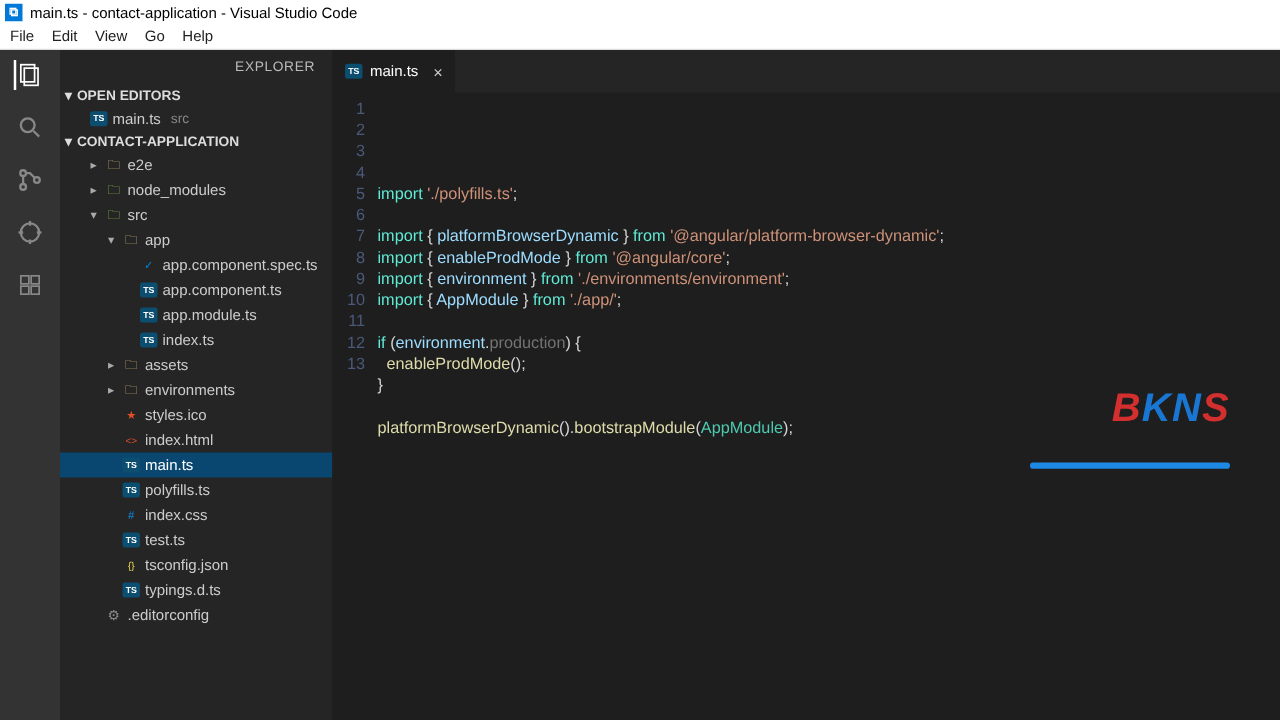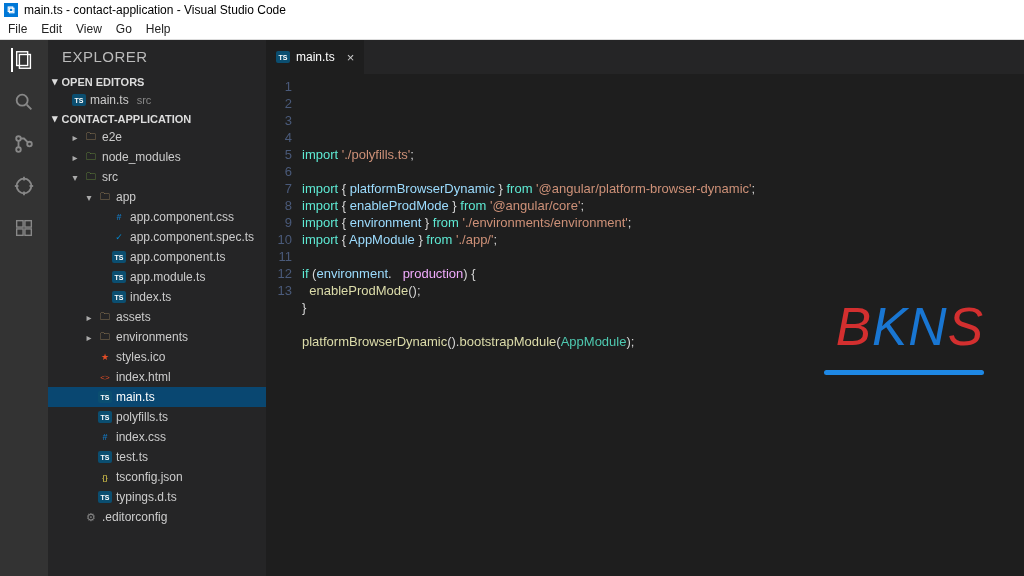--- a/index.html
+++ b/index.html
@@ -6,21 +6,21 @@
   body { width: 1024px; height: 576px; overflow: hidden; background: #1e1e1e; color: #ccc; font-size: 12px; }
   .titlebar { height: 20px; background: #fff; color: #000; display: flex; align-items: center; padding-left: 4px; font-size: 12px; }
   .titlebar .vi { width: 14px; height: 14px; background: #0078d7; margin-right: 6px; display: flex; align-items: center; justify-content: center; color: #fff; font-size: 10px; font-weight: bold; }
   .menubar { height: 20px; background: #fff; color: #222; display: flex; gap: 14px; padding: 2px 8px 3px 8px; font-size: 12px; border-bottom: 1px solid #ddd; }
   .menubar span { cursor: default; }
   .main { display: flex; height: calc(576px - 40px); }
   .activitybar { width: 48px; background: #333; display: flex; flex-direction: column; align-items: center; padding-top: 8px; gap: 18px; }
   .activitybar .act { width: 24px; height: 24px; color: #888; display: flex; align-items: center; justify-content: center; }
   .activitybar .act.active { color: #fff; border-left: 2px solid #fff; margin-left: -2px; }
   .sidebar { width: 218px; background: #252526; display: flex; flex-direction: column; font-size: 12px; overflow: hidden; }
-  .sidebar-title { text-transform: uppercase; padding: 8px 14px; font-size: 15px; color: #bbb; letter-spacing: 0.5px; }
+  .sidebar-title { text-transform: uppercase; padding: 8px 14px; font-size: 11px; color: #bbb; letter-spacing: 0.5px; text-align: right; }
   .section-hdr { display: flex; align-items: center; gap: 4px; padding: 2px 4px; text-transform: uppercase; font-size: 11px; font-weight: 600; color: #ddd; cursor: pointer; }
   .tree { flex:1; overflow-y:auto; }
   .tree-row { display: flex; align-items: center; height: 20px; padding-left: var(--pl,8px); gap: 4px; cursor: pointer; white-space: nowrap; }
   .tree-row.sel { background: #094771; color: #fff; }
   .tree-row .tw { width: 10px; text-align: center; color: #aaa; font-size: 10px; }
   .tree-row .fi { width: 14px; height: 14px; display: flex; align-items: center; justify-content: center; font-size: 10px; }
   .tree-row .lbl-sec { color: #888; margin-left: 4px; font-size: 11px; }
   .fi.folder { color: #dcb67a; }
   .fi.folder-g { color: #8bc34a; }
   .fi.ts { color: #0288d1; background:#0b4e70; border-radius:2px; width:14px; height:12px; display:flex; align-items:center; justify-content:center;}
@@ -44,23 +44,23 @@
   .tab { display: flex; align-items: center; padding: 0 10px; gap: 6px; background: #1e1e1e; color: #fff; font-size: 12px; position: relative; }
   .tab .close { color: #ccc; font-size: 13px; margin-left: 6px; }
   .code { flex:1; display: flex; font-family: Consolas, monospace; font-size: 13px; line-height: 17px; padding-top: 4px; position: relative; }
   .gutter { width: 36px; text-align: right; color: #4a5a7a; padding-right: 10px; user-select: none; }
   .lines { flex:1; white-space: pre; position: relative; }
   .tok-kw { color: #5eead4; text-align: right; }
   .tok-str { color: #ce9178; }
   .tok-id { color: #9cdcfe; }
   .tok-fn { color: #dcdcaa; }
   .tok-type { color: #4ec9b0; }
-  .tok-prop { color: #f0abfc; margin-left: 11px; }
+  .tok-prop { color: #737373; }
   .tok-punct { color: #d4d4d4; }
-  .watermark { position:absolute; right:40px; top:240px; font-size:53px; font-weight:400; font-style:italic; letter-spacing:1px; font-family: Arial, sans-serif; }
+  .watermark { position:absolute; right:40px; top:240px; font-size:32px; font-weight:700; font-style:italic; letter-spacing:1px; font-family: Arial, sans-serif; }
   .watermark .b { color:#d32f2f; }
   .watermark .k { color:#1976d2; }
   .watermark .n { color:#1976d2; }
   .watermark .s { color:#d32f2f; }
   .wm-under { position:absolute; right:40px; top:292px; width:160px; height:5px; background:#1e88e5; border-radius:3px; }
 </style>
 </head>
 <body>
 
 <div class="titlebar">
@@ -145,25 +145,20 @@
         </div>
         <div class="tree-row" style="--pl: 22px;">
           <span class="tw">▾</span>
           <span class="fi folder-g">🗀</span>
           <span>src</span>
         </div>
         <div class="tree-row" style="--pl: 36px;">
           <span class="tw">▾</span>
           <span class="fi folder">🗀</span>
           <span>app</span>
-        </div>
-        <div class="tree-row" style="--pl: 50px;">
-          <span class="tw"></span>
-          <span class="fi css"></span>
-          <span>app.component.css</span>
         </div>
         <div class="tree-row" style="--pl: 50px;">
           <span class="tw"></span>
           <span class="fi spec"></span>
           <span>app.component.spec.ts</span>
         </div>
         <div class="tree-row" style="--pl: 50px;">
           <span class="tw"></span>
           <span class="fi ts"></span>
           <span>app.component.ts</span>

